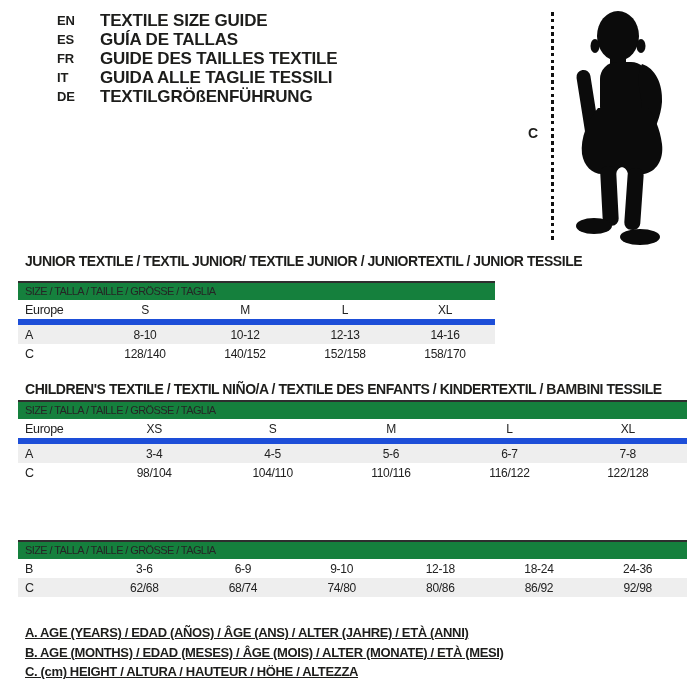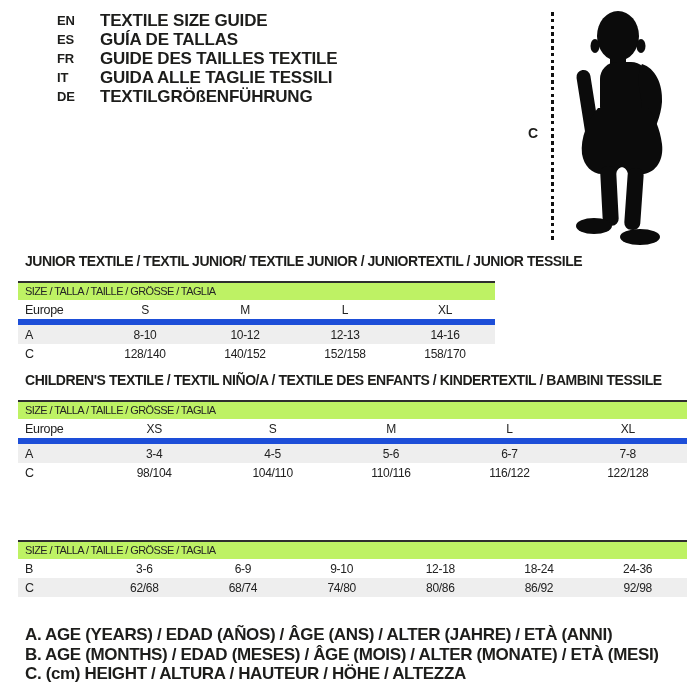--- a/index.html
+++ b/index.html
@@ -14,34 +14,34 @@
   .lang-label{font-size:17px;font-weight:700;letter-spacing:-0.2px;}
   
   .dash-line{position:absolute;left:551px;top:12px;width:2.5px;height:230px;
     background-image:repeating-linear-gradient(to bottom,#111 0 3.5px,transparent 3.5px 6.8px);}
   .c-label{position:absolute;left:528px;top:125px;font-size:14px;font-weight:700;}
   .fig-svg{position:absolute;left:558px;top:8px;}
   
   .sec-title{position:absolute;left:25px;font-size:14px;font-weight:700;letter-spacing:-0.45px;line-height:18px;white-space:nowrap;}
   
   .tbl{position:absolute;left:18px;border-top:2px solid #2e2e2e;}
-  .tbl .bar{background:#bef264;height:17px;line-height:17px;padding-left:7px;
+  .tbl .bar{background:#15803d;height:17px;line-height:17px;padding-left:7px;
     font-size:11px;letter-spacing:-0.6px;color:#252525;}
   .tbl table{border-collapse:collapse;table-layout:fixed;width:100%;}
   .tbl td{height:19px;text-align:center;font-size:12px;letter-spacing:-0.3px;color:#222;padding:0;}
   .tbl td.lbl{text-align:left;padding-left:7px;font-size:12.5px;}
   .tbl tr.shaded{background:#eeeeee;}
   .tbl tr.hdr td{border-bottom:6px solid #1d4ed8;}
   .t1{width:477px;top:281px;}
   .t2{width:669px;top:400px;}
   .t3{width:669px;top:540px;}
   .t1 td.lbl,.t2 td.lbl,.t3 td.lbl{width:70px;}
   
   .footnotes{position:absolute;left:25px;top:625px;}
-  .footnote{height:19.5px;font-size:17px;font-weight:700;letter-spacing:-0.35px;}
+  .footnote{height:19.5px;font-size:13px;font-weight:700;letter-spacing:-0.35px;text-decoration:underline;}
 </style>
 </head>
 <body>
 
 <div id="canvas">
 
   <div class="langs">
     <div class="lang-row">
       <span class="lang-code">EN</span>
       <span class="lang-label">TEXTILE SIZE GUIDE</span>
@@ -113,21 +113,21 @@
             <td class="lbl">C</td>
             <td>128/140</td>
             <td>140/152</td>
             <td>152/158</td>
             <td>158/170</td>
           </tr>
         </tbody>
       </table>
   </div>
 
-  <div class="sec-title" style="top:371px">CHILDREN'S TEXTILE / TEXTIL NIÑO/A / TEXTILE DES ENFANTS / KINDERTEXTIL / BAMBINI TESSILE</div>
+  <div class="sec-title" style="top:380px">CHILDREN'S TEXTILE / TEXTIL NIÑO/A / TEXTILE DES ENFANTS / KINDERTEXTIL / BAMBINI TESSILE</div>
   <div class="tbl t2">
     <div class="bar">SIZE / TALLA / TAILLE / GRÖSSE / TAGLIA</div>
     <table>
         <tbody>
           <tr class="hdr">
             <td class="lbl">Europe</td>
             <td>XS</td>
             <td>S</td>
             <td>M</td>
             <td>L</td>

